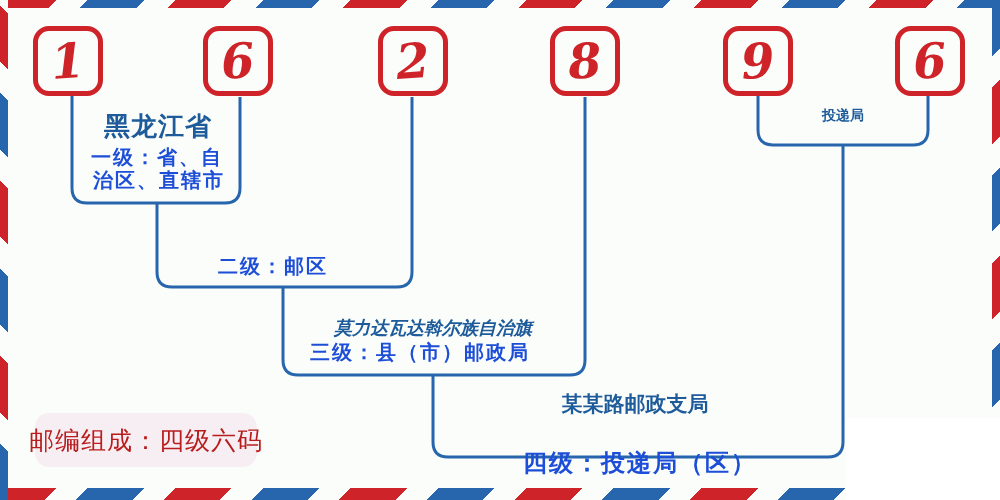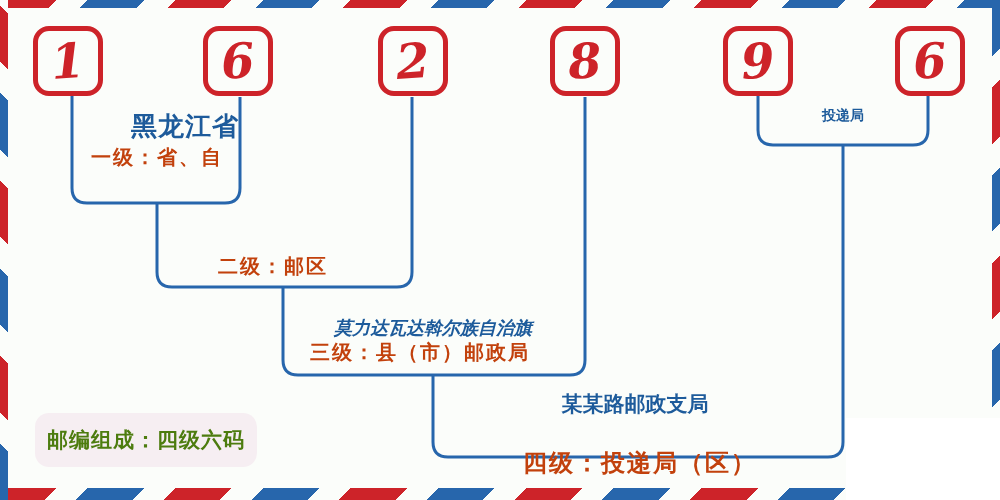--- a/index.html
+++ b/index.html
@@ -33,40 +33,40 @@
     font-family:"DejaVu Serif","Liberation Serif",serif;
     font-weight:bold;font-style:italic;font-size:48px;line-height:1;
     color:#cd2329;transform:rotate(-4deg);
   }
   .d1{left:33px;} .d2{left:203px;} .d3{left:378px;}
   .d4{left:550px;} .d5{left:723px;} .d6{left:895px;}
 
   
   .lbl{position:absolute;z-index:5;white-space:nowrap;transform:translateX(-50%);line-height:1.1;}
   .blue-serif{font-family:"DejaVu Serif","Liberation Serif",serif;font-weight:bold;color:#1d5b9b;}
-  .red-sans{font-family:Liberation Sans, sans-serif;font-weight:bold;color:#c2410c;letter-spacing:2px;}
-  .lbl-province{left:158px;top:112px;font-size:26px;letter-spacing:1px;margin-left:27px;}
+  .red-sans{font-family:Liberation Sans, sans-serif;font-weight:bold;color:#1d4ed8;letter-spacing:2px;}
+  .lbl-province{left:158px;top:112px;font-size:26px;letter-spacing:1px;}
   .lbl-l1a{left:157px;top:146px;font-size:20px;}
   .lbl-l1b{left:159px;top:169px;font-size:20px;}
   .lbl-l2{left:273px;top:255px;font-size:20px;}
   .lbl-l3place{left:433px;top:318px;font-size:18px;font-style:italic;}
   .lbl-l3desc{left:420px;top:341px;font-size:20px;}
   .lbl-l4place{left:635px;top:392px;font-size:21px;}
   .lbl-l4desc{left:640px;top:450px;font-size:24px;}
   .lbl-delivery{left:843px;top:108px;font-size:14px;}
 
   
   .badge{
     position:absolute;left:35px;top:413px;width:222px;height:54px;z-index:5;
     background:#f6eef2;border-radius:14px;
     display:flex;align-items:center;justify-content:center;
   }
   .badge span{
-    font-family:"DejaVu Serif","Liberation Serif",serif;font-weight:bold;
-    font-size:21px;color:#4d7c0f;letter-spacing:1px;white-space:nowrap;
+    font-family:"DejaVu Serif","Liberation Serif",serif;font-weight:normal;
+    font-size:25px;color:#b91c1c;letter-spacing:1px;white-space:nowrap;
   }
 </style>
 </head>
 <body>
 
 <div class="canvas">
 
   <div class="strip strip-top"></div>
   <div class="strip strip-bottom"></div>
   <div class="strip strip-left"></div>
@@ -95,20 +95,21 @@
   </div>
   <div class="digit-box d5">
     <span class="digit">9</span>
   </div>
   <div class="digit-box d6">
     <span class="digit">6</span>
   </div>
 
   <div class="lbl blue-serif lbl-province">黑龙江省</div>
   <div class="lbl red-sans lbl-l1a">一级：省、自</div>
+  <div class="lbl red-sans lbl-l1b">治区、直辖市</div>
 
   <div class="lbl red-sans lbl-l2">二级：邮区</div>
 
   <div class="lbl blue-serif lbl-l3place">莫力达瓦达斡尔族自治旗</div>
   <div class="lbl red-sans lbl-l3desc">三级：县（市）邮政局</div>
 
   <div class="lbl blue-serif lbl-l4place">某某路邮政支局</div>
   <div class="lbl red-sans lbl-l4desc">四级：投递局（区）</div>
 
   <div class="lbl blue-serif lbl-delivery">投递局</div>

